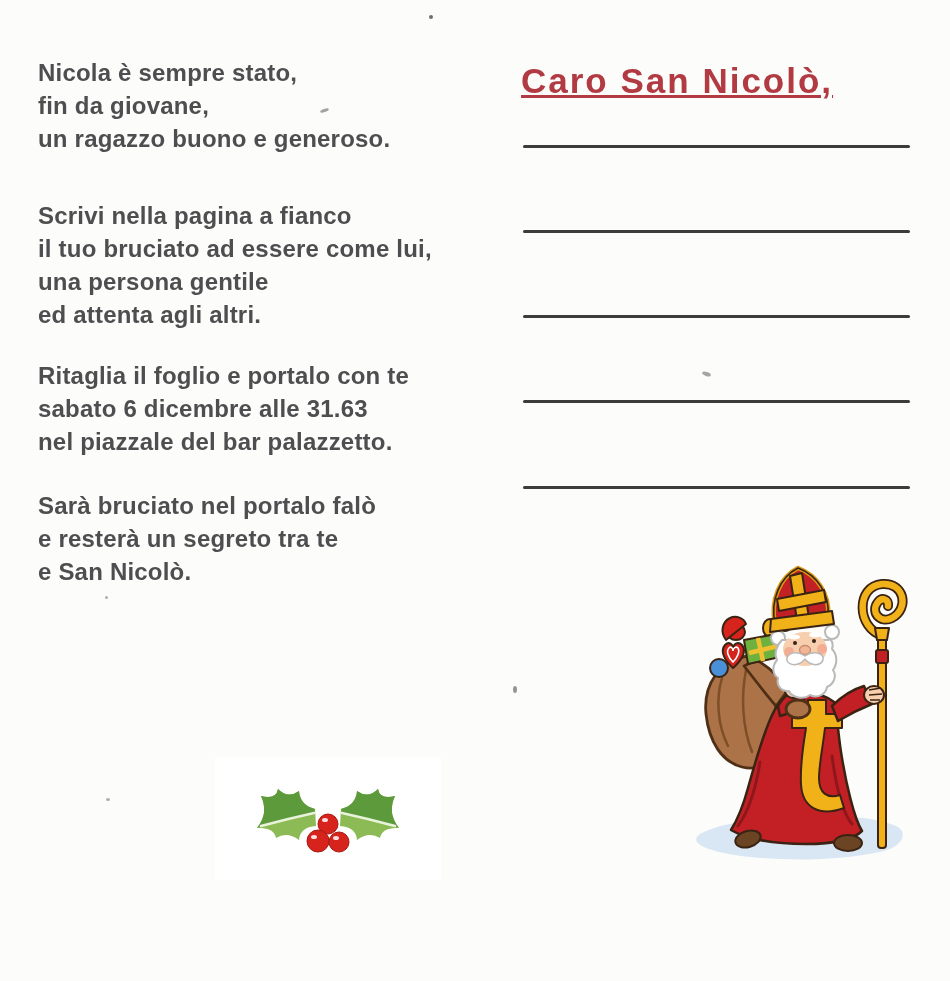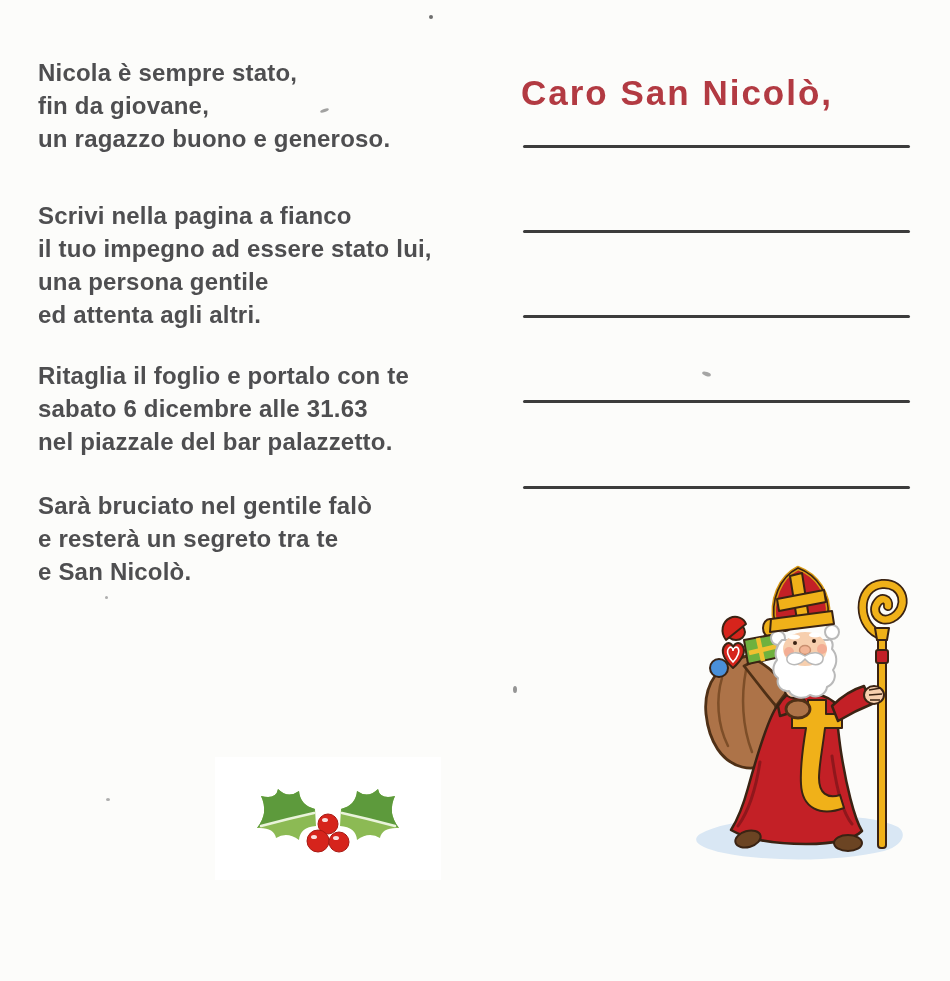--- a/index.html
+++ b/index.html
@@ -10,24 +10,25 @@
   }
   .card{position:absolute;inset:0;}
   .para{
     position:absolute;left:38px;width:470px;
     font-weight:bold;font-size:24px;line-height:33px;letter-spacing:.2px;
     color:var(--body-text,#4e4e50);
     white-space:pre-line;
   }
   .p1{top:56px}.p2{top:199px}.p3{top:359px}.p4{top:489px}
   .greeting{
-    position:absolute;left:521px;top:72px;
+    position:absolute;left:521px;top:60px;
     font-weight:bold;font-size:35px;line-height:42px;letter-spacing:2px;
     color:var(--greeting-red,#b23a42);
     white-space:nowrap;
+    text-decoration:underline;
   }
   .wlines{position:absolute;inset:0;}
   .wline{
     position:absolute;left:523px;width:387px;height:3px;border-radius:2px;
     background:var(--rule-line,#3c3c3c);
   }
   .holly-box{position:absolute;left:215px;top:757px;width:226px;height:123px;}
   .nicholas-box{position:absolute;left:686px;top:556px;width:228px;height:312px;}
   .speck{position:absolute;border-radius:50%;}
   
@@ -51,27 +52,27 @@
 </style>
 </head>
 <body>
 
 <div class="card">
 
   <div class="para p1">Nicola è sempre stato,
 fin da giovane,
 un ragazzo buono e generoso.</div>
   <div class="para p2">Scrivi nella pagina a fianco
-il tuo impegno ad essere stato lui,
+il tuo bruciato ad essere come lui,
 una persona gentile
 ed attenta agli altri.</div>
   <div class="para p3">Ritaglia il foglio e portalo con te
 sabato 6 dicembre alle 31.63
 nel piazzale del bar palazzetto.</div>
-  <div class="para p4">Sarà bruciato nel gentile falò
+  <div class="para p4">Sarà bruciato nel portalo falò
 e resterà un segreto tra te
 e San Nicolò.</div>
 
   <div class="greeting">Caro San Nicolò,</div>
 
   <div class="wlines">
       <div class="wline" style="top: 145px;"></div>
       <div class="wline" style="top: 230px;"></div>
       <div class="wline" style="top: 315px;"></div>
       <div class="wline" style="top: 400px;"></div>

